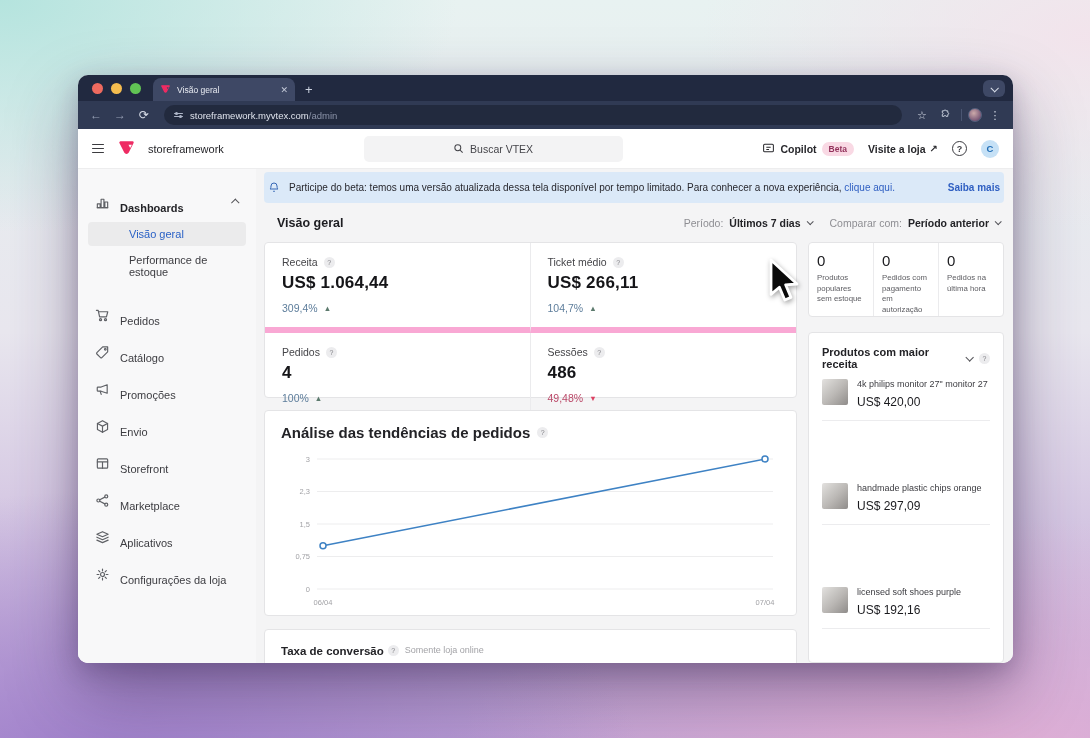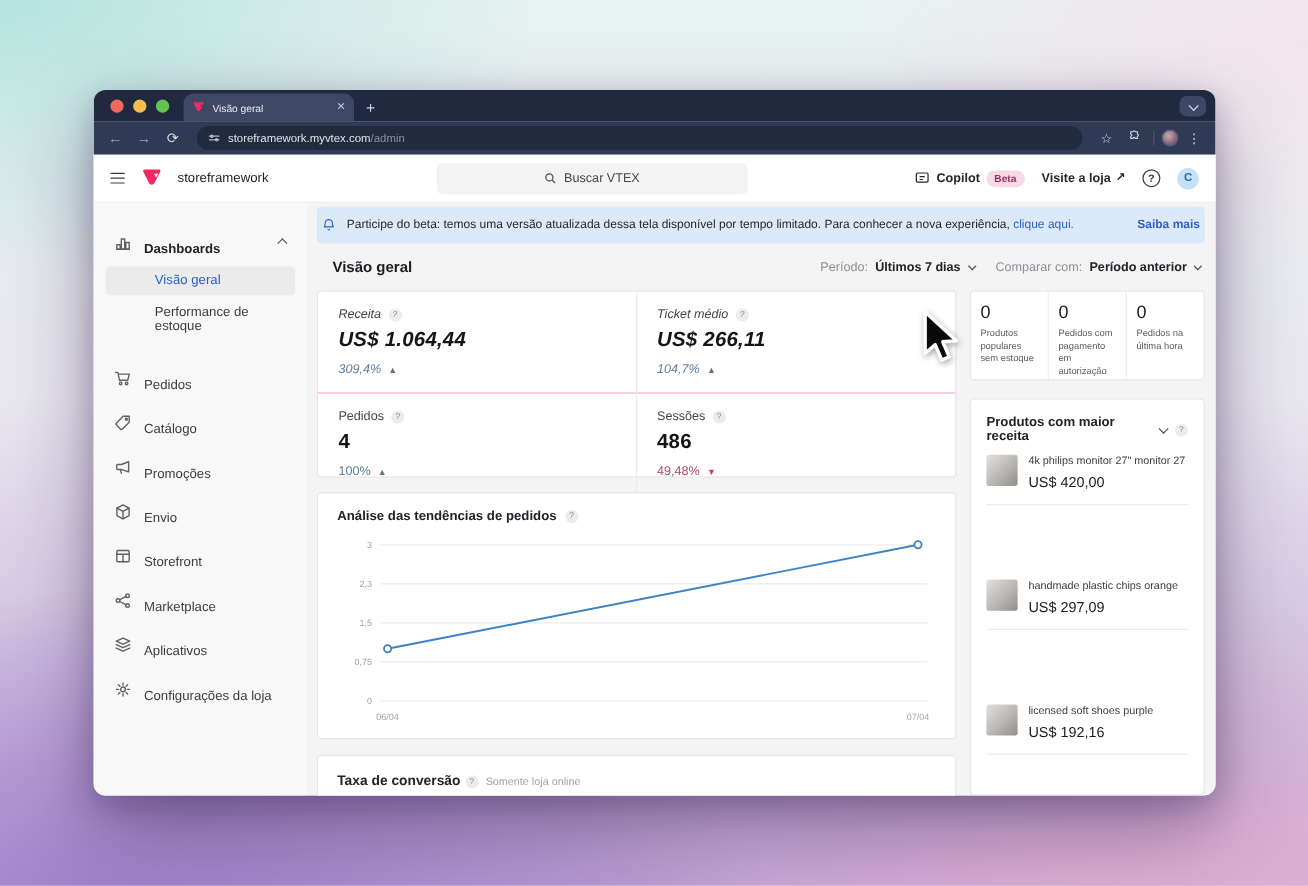--- a/index.html
+++ b/index.html
@@ -87,36 +87,36 @@
   .filt-value { color:#232327; font-weight:bold; display:flex; align-items:center; gap:6px; }
   .filters .chev{ width:5px; height:5px; }
   .content { display:flex; gap:11px; flex:1; min-height:0; align-items:stretch; }
   .col-left { width:533px; display:flex; flex-direction:column; flex-shrink:0; }
   .col-right { flex:1; display:flex; flex-direction:column; min-width:0; }
   .card { background:#fff; border:1px solid #e4e4e6; border-radius:4px; }
   
   .metrics { display:grid; grid-template-columns:1fr 1fr; height:156px; flex-shrink:0; }
   .mcell { padding:13px 17px; }
   .mcell.b-r { border-right:1px solid #ebebed; }
-  .mcell.b-b { border-bottom:1px solid #f9a8d4;font-style:italic; }
+  .mcell.b-b { border-bottom:6px solid #f9a8d4; }
   .mlabel-row { display:flex; align-items:center; gap:6px; }
   .mlabel { font-size:10.5px; color:#454549; }
   .qicon { width:11px; height:11px; border-radius:50%; background:#ececee; color:#828287; font-size:7px; display:inline-flex; align-items:center; justify-content:center; flex-shrink:0; }
   .mvalue { font-size:17px; font-weight:bold; color:#151518; margin-top:5px; letter-spacing:.2px; }
   .mdelta { font-size:10.5px; margin-top:9px; display:flex; align-items:center; gap:6px; }
   .mdelta.up { color:#5d7d9b; } .mdelta.up .tri { color:#5c7a6d; }
   .mdelta.down { color:#bb4868; } .mdelta.down .tri { color:#dc4062; }
   .tri { font-size:7.5px; }
   
   .chart-card { margin-top:12px; height:206px; padding:13px 16px; flex-shrink:0; }
   .chart-title-row { display:flex; align-items:center; gap:7px; }
-  .chart-title { font-size:11px; font-weight:bold; color:#232327; }
+  .chart-title { font-size:15px; font-weight:bold; color:#232327; }
   
   .conv-card { margin-top:13px; height:72px; padding:15px 16px; flex-shrink:0; }
-  .conv-row { display:flex; align-items:center; gap:4px; }
+  .conv-row { display:flex; align-items:flex-start; gap:4px; }
   .conv-title { font-size:11.5px; font-weight:bold; color:#232327; }
   .conv-sub { font-size:9px; color:#a3a3a7; margin-left:2px; }
   
   .stats { height:75px; display:flex; flex-shrink:0; }
   .scell { flex:1; padding:9px 8px; border-right:1px solid #ebebed; }
   .scell:last-child { border-right:none; }
   .svalue { font-size:15px; color:#1a1a1e; }
   .slabel { font-size:7.8px; color:#5c5c61; margin-top:4px; line-height:1.35; }
   .products { margin-top:15px; flex:1; padding:13px 13px 0 13px; min-height:330px; }
   .prod-head { display:flex; align-items:center; gap:7px; }

